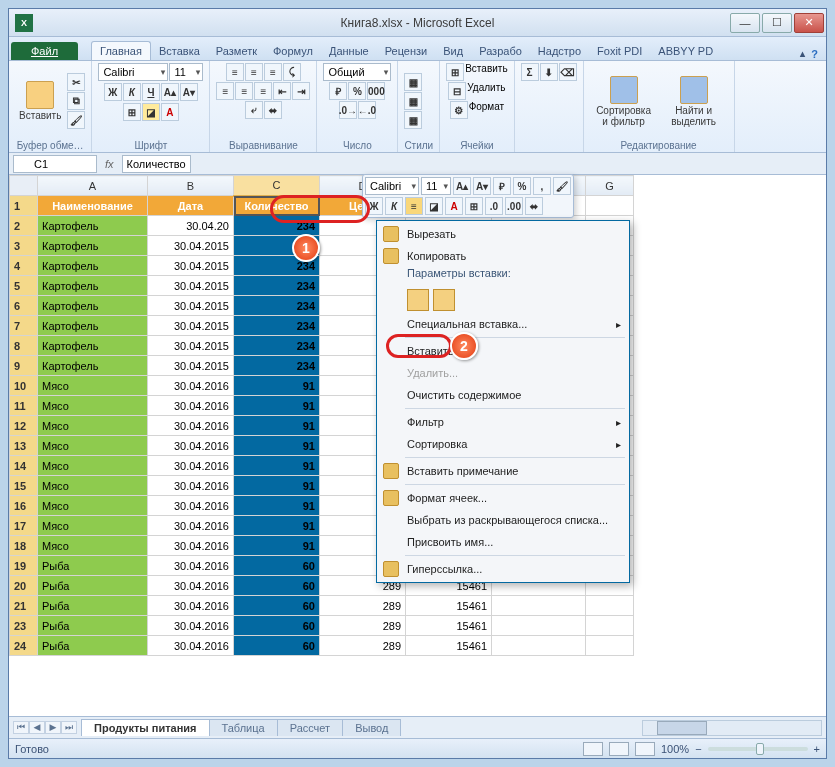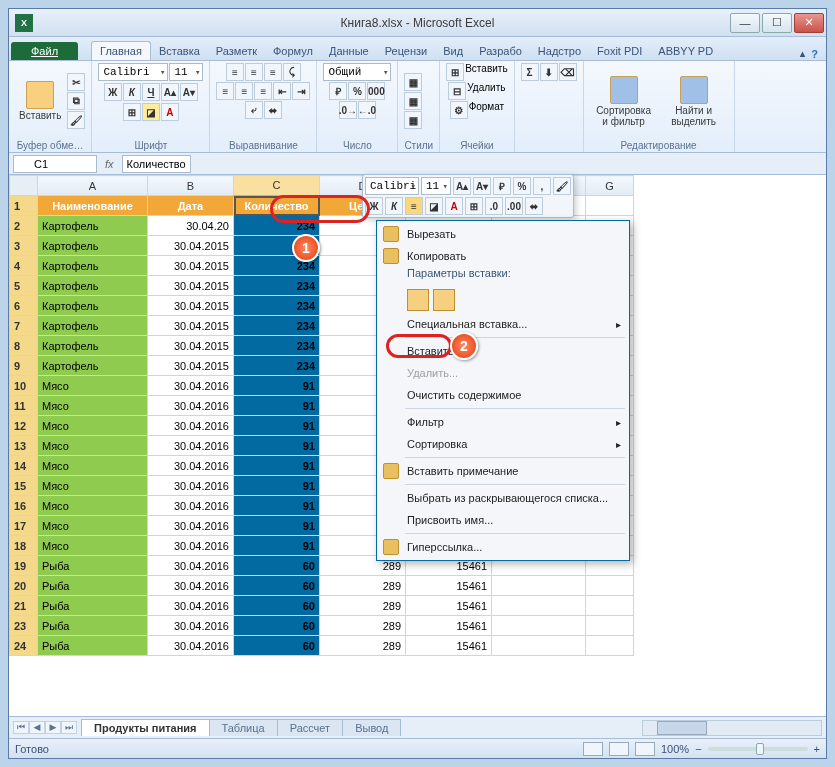--- a/index.html
+++ b/index.html
@@ -23,21 +23,21 @@
 .ribbon-right span { font-size: 11px; color: #3a5378; }
 
 
 .ribbon { height: 92px; background: linear-gradient(#f4f8fd, #e3eefb); border-bottom: 1px solid #a7bcd6; display: flex; font-size: 11px; }
 .rgroup { border-right: 1px solid #c7d6e8; padding: 2px 6px 0 6px; display: flex; flex-direction: column; }
 .rgroup-body { flex: 1; display: flex; align-items: center; gap: 2px; }
 .rgroup-title { text-align: center; font-size: 10px; color: #5b7290; padding: 1px 0; }
 .rbtn { display: flex; flex-direction: column; align-items: center; gap: 1px; padding: 2px 4px; color: #3a3a3a; font-size: 10px; }
 .rbtn .ricon { width: 28px; height: 28px; background: #f8d080; border: 1px solid #cba050; border-radius: 2px; }
 .rcol { display: flex; flex-direction: column; gap: 1px; }
-.combo { height: 18px; border: 1px solid #abc; background: #fff; font-size: 11px; padding: 0 14px 0 4px; display: flex; align-items: center; position: relative; font-family: Liberation Mono, monospace; }
+.combo { height: 18px; border: 1px solid #abc; background: #fff; font-size: 11px; padding: 0 14px 0 4px; display: flex; align-items: center; position: relative; }
 .combo::after { content: "▾"; position: absolute; right: 2px; font-size: 9px; color: #555; }
 .btnrow { display: flex; gap: 1px; }
 .sq { width: 18px; height: 18px; border: 1px solid #bcd; background: #f0f6fc; display: flex; align-items: center; justify-content: center; font-size: 10px; color: #333; font-weight: bold; }
 
 
 .fbar { height: 22px; background: #e6eef7; border-bottom: 1px solid #a7bcd6; display: flex; align-items: center; }
 .namebox { width: 84px; height: 18px; background: #fff; border: 1px solid #abc; margin-left: 4px; font-size: 11px; padding: 0 20px; display: flex; align-items: center; }
 .fx { margin: 0 8px; font-style: italic; font-size: 11px; color: #666; }
 .formula-input { flex: 0 0 68px; height: 18px; background: #fff; border: 1px solid #abc; font-size: 11px; padding: 0 4px; display: flex; align-items: center; }
 
@@ -618,20 +618,24 @@
   <div class="item haschild">
       <span>Сортировка</span>
     </div>
   <div class="sep"></div>
   <div class="item">
       <span class="cicon"></span>
       <span>Вставить примечание</span>
     </div>
   <div class="sep"></div>
   <div class="item">
+      <span class="cicon"></span>
+      <span>Формат ячеек...</span>
+    </div>
+  <div class="item">
       <span>Выбрать из раскрывающегося списка...</span>
     </div>
   <div class="item">
       <span>Присвоить имя...</span>
     </div>
   <div class="sep"></div>
   <div class="item">
       <span class="cicon"></span>
       <span>Гиперссылка...</span>
     </div>

